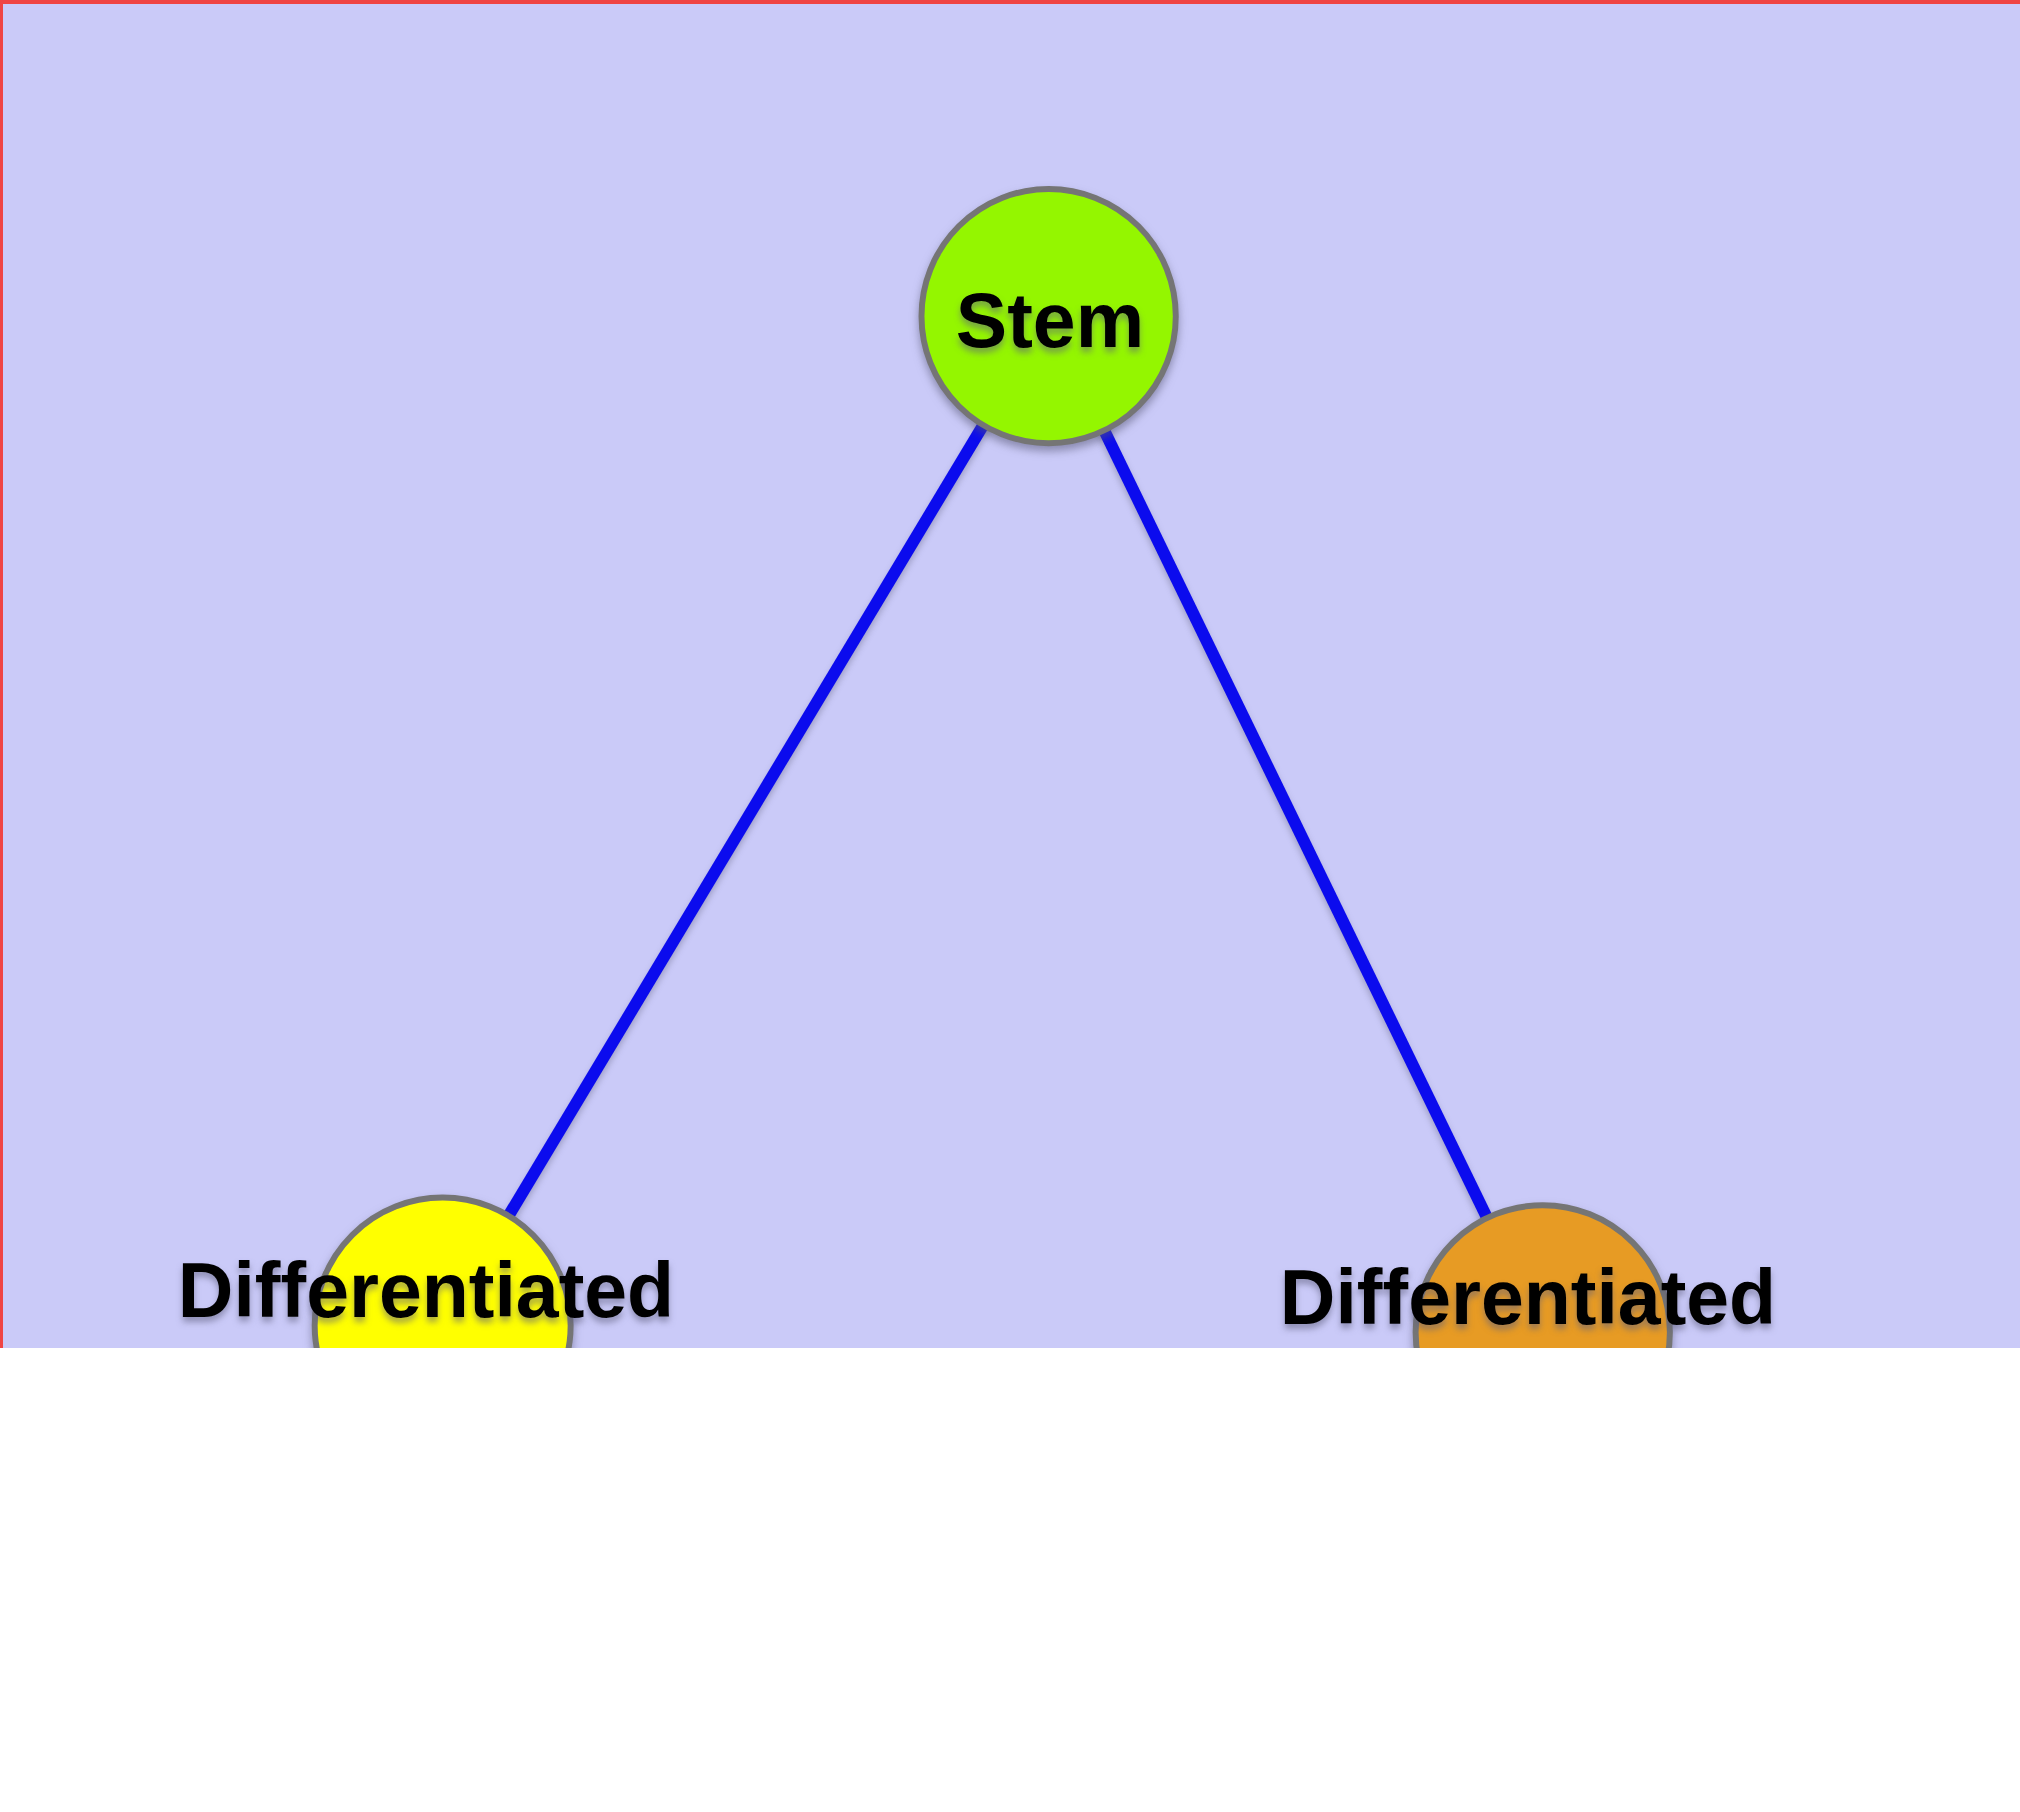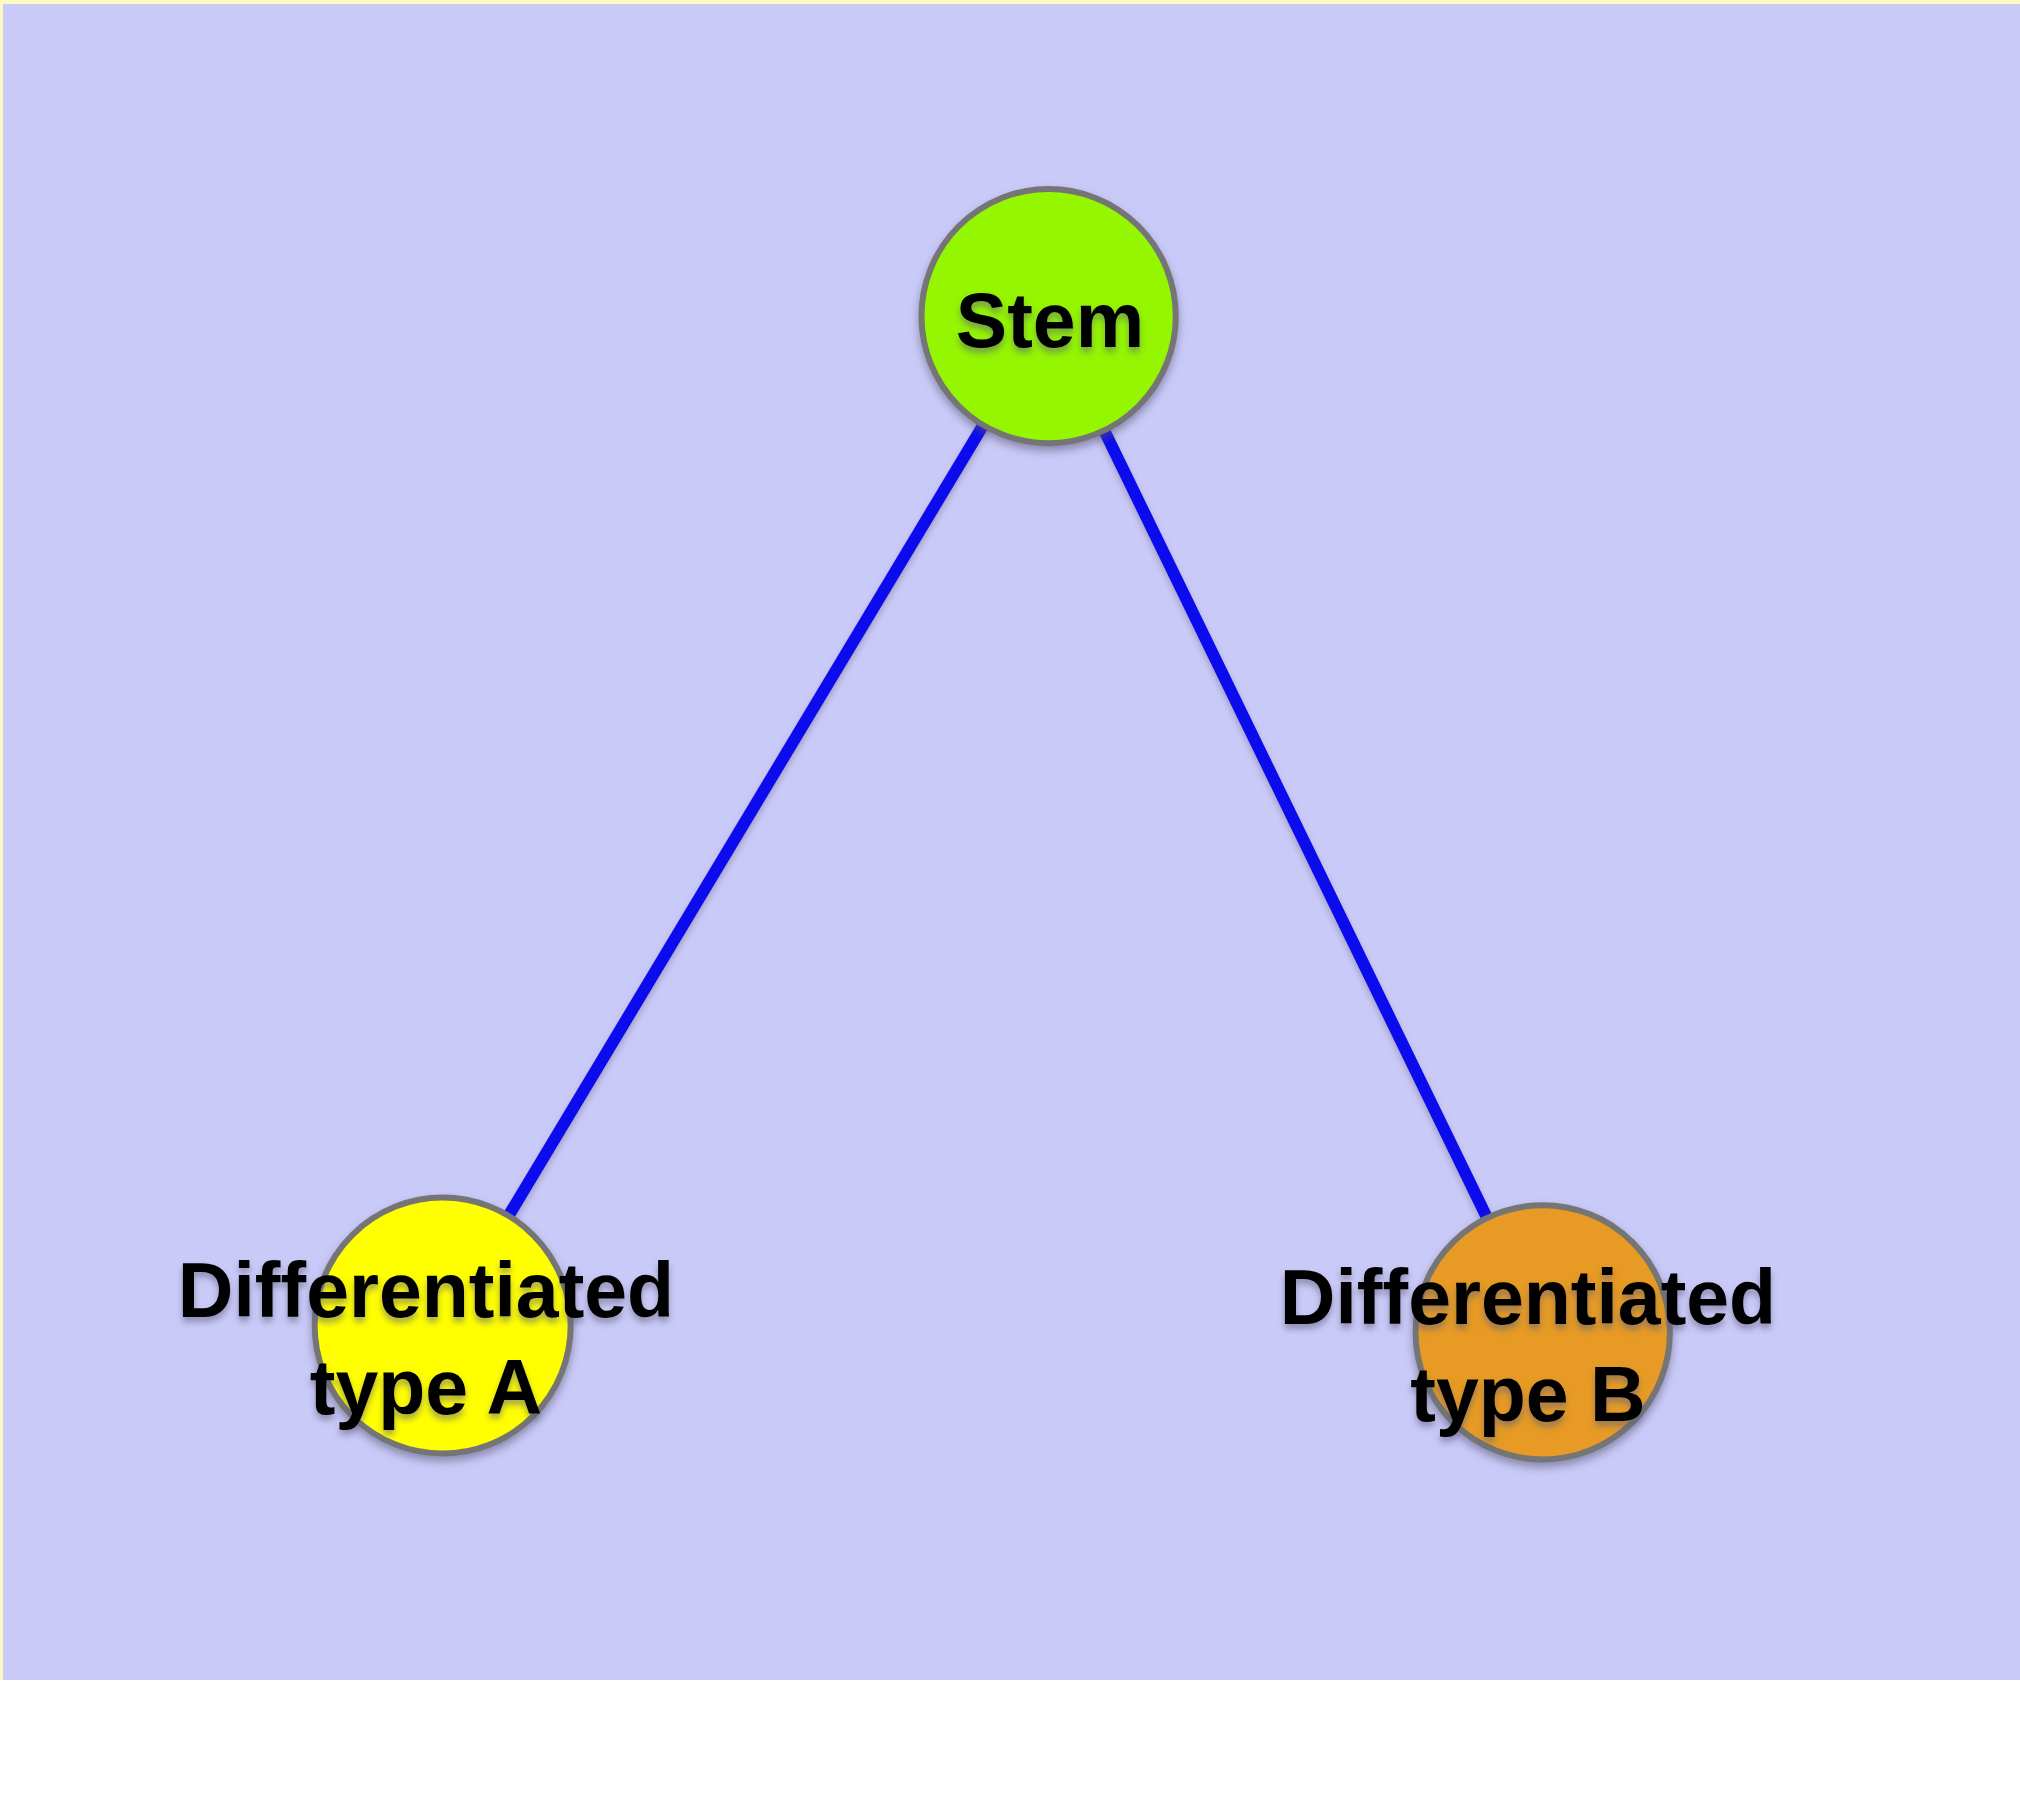--- a/index.html
+++ b/index.html
@@ -3,22 +3,22 @@
 <meta charset="utf-8">
 <style>
   html, body {
     margin: 0;
     padding: 0;
     background: #ffffff;
   }
   .screen {
     position: relative;
     width: 2021px;
-    height: 1680px;
-    background: #fef9c3;
+    height: 1348px;
+    background: #ef4444;
     overflow: hidden;
     font-family: "Liberation Sans", "DejaVu Sans", sans-serif;
   }
   
   .canvas-bg {
     position: absolute;
     left: 2.5px;
     top: 4.2px;
     right: 0;
     bottom: 0;

